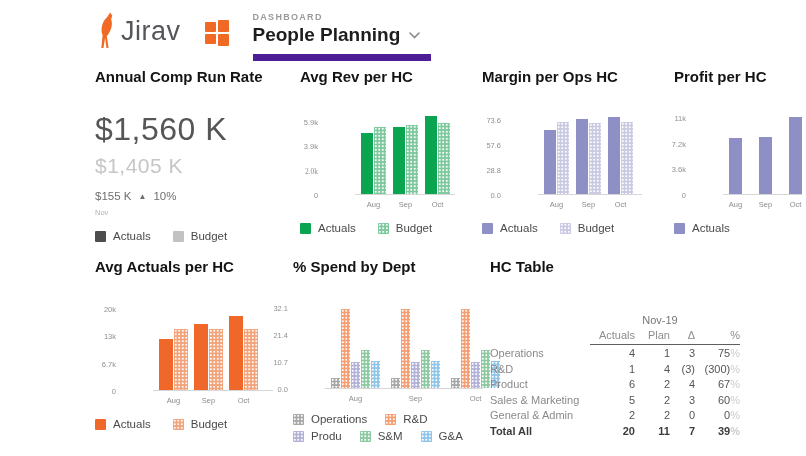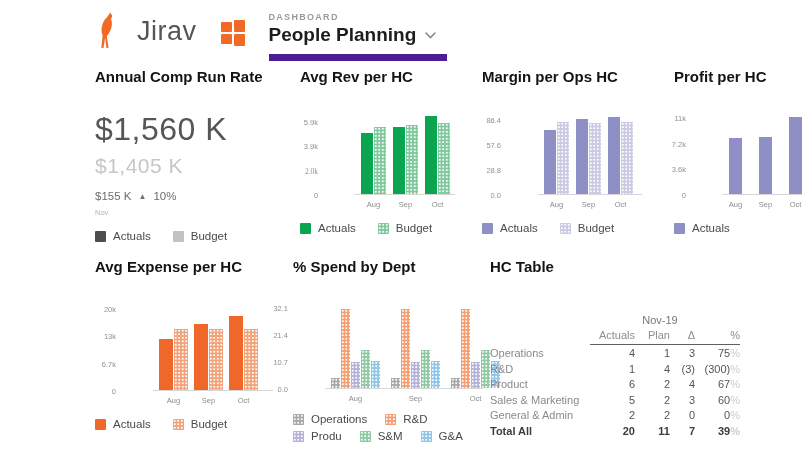--- a/index.html
+++ b/index.html
@@ -3,21 +3,21 @@
 <meta charset="utf-8">
 <style>
   * { margin:0; padding:0; box-sizing:border-box; }
   html,body { background:#fff; }
   body { font-family:"Liberation Sans", sans-serif; }
   #app { position:relative; width:806px; height:456px; background:#ffffff; overflow:hidden; }
 
   
   .header { position:absolute; left:95px; top:12px; display:flex; align-items:flex-start; }
   .logo { display:flex; align-items:center; cursor:pointer; }
-  .logo-text { font-size:27px; color:#54565a; letter-spacing:.5px; margin-left:20px; font-weight:400; }
+  .logo-text { font-size:27px; color:#54565a; letter-spacing:.5px; margin-left:4px; font-weight:400; }
   .grid-icon { position:relative; width:26px; height:26px; margin:8px 0 0 24px; cursor:pointer; }
   .grid-icon i { position:absolute; background:#f06a25; border-radius:1px; }
   .grid-icon .b1 { left:0;  top:2px;  width:11px; height:10px; }
   .grid-icon .b2 { left:0;  top:14px; width:11px; height:10px; }
   .grid-icon .b3 { left:13px; top:0;   width:11px; height:12px; }
   .grid-icon .b4 { left:13px; top:14px; width:11px; height:12px; }
   .title-block { margin-left:22px; padding-bottom:8px; border-bottom:7px solid #4c1d95; min-width:178px; }
   .dash-label { font-size:9px; letter-spacing:1.3px; color:#9a9a9a; font-weight:700; }
   .page-title-row { display:flex; align-items:center; gap:8px; margin-top:2px; cursor:pointer; }
   .page-title { font-size:19px; font-weight:800; color:#1d1d1d; }
@@ -152,21 +152,21 @@
           <span class="swatch pattern" style="background-color: rgb(125, 201, 157);"></span>
           <span>Budget</span>
         </span>
       </div>
   </div>
 
   <div class="widget" style="left:482px; top:68px; width:160px;">
     <div class="widget-title">Margin per Ops HC</div>
     <div class="chart" style="--h:82px; --bw:12px; --ggap:7px; --pw:112px;">
       <div class="yaxis">
-          <span class="ytick" style="bottom: 90.9474%;">86.4</span>
+          <span class="ytick" style="bottom: 90.9474%;">73.6</span>
           <span class="ytick" style="bottom: 60.6316%;">57.6</span>
           <span class="ytick" style="bottom: 30.3158%;">28.8</span>
           <span class="ytick" style="bottom: 0%;">0.0</span>
         </div>
       <div class="plot">
           <div class="group">
             <div class="bar" style="height: 78.9474%; background-color: rgb(141, 143, 197);"></div>
             <div class="bar pattern" style="height: 88.4211%; background-color: rgb(201, 201, 228);"></div>
             <div class="xlabel">Aug</div>
           </div>
@@ -220,21 +220,21 @@
     </div>
     <div class="legend">
         <span class="legend-item">
           <span class="swatch" style="background-color: rgb(141, 143, 197);"></span>
           <span>Actuals</span>
         </span>
       </div>
   </div>
 
   <div class="widget" style="left:95px; top:258px; width:180px;">
-    <div class="widget-title">Avg Expense per HC</div>
+    <div class="widget-title">Avg Actuals per HC</div>
     <div class="chart" style="--h:88px; --bw:14px; --ggap:6px; --pw:120px;">
       <div class="yaxis">
           <span class="ytick" style="bottom: 93.0233%;">20k</span>
           <span class="ytick" style="bottom: 62.014%;">13k</span>
           <span class="ytick" style="bottom: 31.0093%;">6.7k</span>
           <span class="ytick" style="bottom: 0%;">0</span>
         </div>
       <div class="plot">
           <div class="group">
             <div class="bar" style="height: 58.6047%; background-color: rgb(240, 103, 42);"></div>

